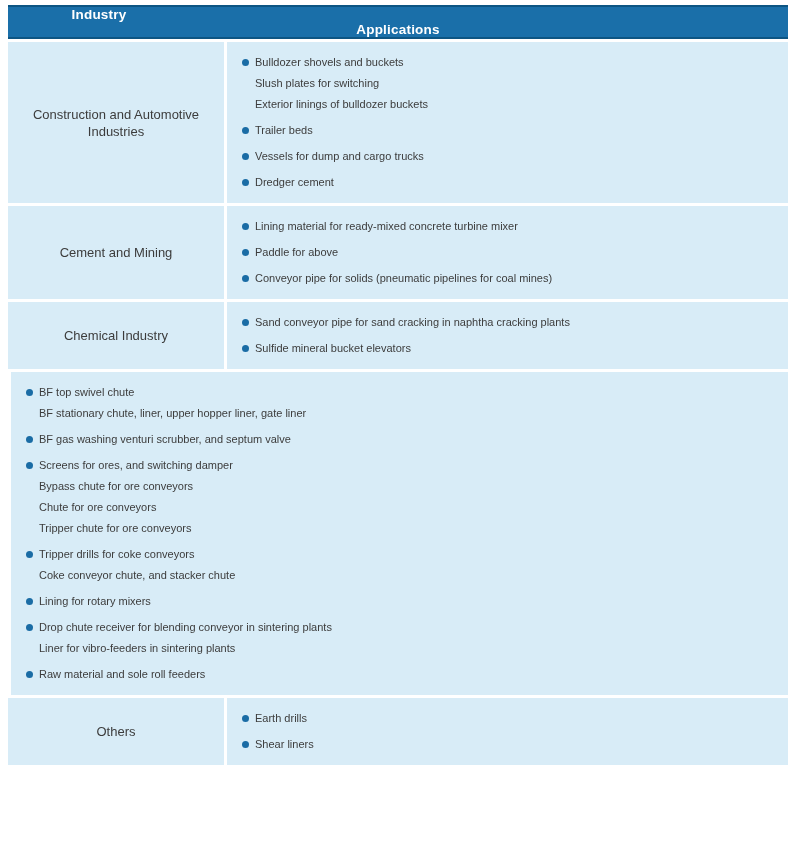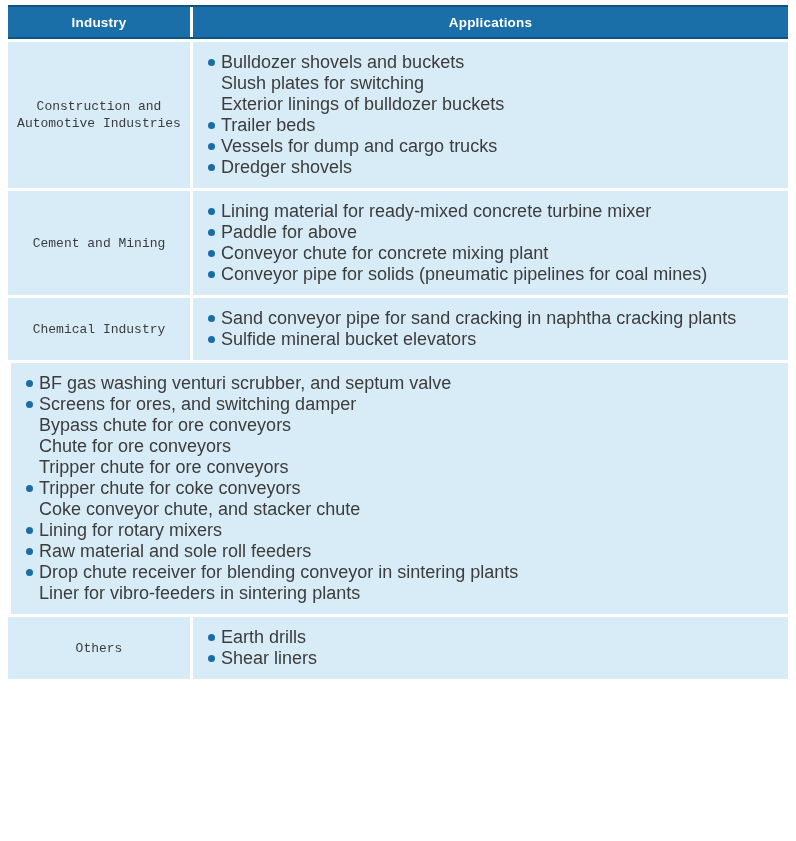--- a/index.html
+++ b/index.html
@@ -24,58 +24,58 @@
   .page { padding: 5px 8px 0 8px; }
   .table { width: 780px; background: #ffffff; }
 
   
   .header-row {
     display: flex;
     height: 34px;
     background: var(--header-bg);
     border-top: 2px solid var(--header-border);
     border-bottom: 2px solid var(--header-border);
+    flex-direction: column;
   }
   .header-cell {
     display: flex;
     align-items: center;
     justify-content: center;
     color: var(--header-text);
     font-size: 13.5px;
     font-weight: bold;
     letter-spacing: 0.2px;
   }
   .header-industry { width: 182px; }
   .header-apps { flex: 1; }
   .col-divider { width: 3px; background: var(--separator); }
 
   
   .body-row { display: flex; margin-top: 3px; align-items: stretch; }
   .cell { background: var(--cell-bg); }
   .industry-cell {
-    width: 182px;
+    width: 216px;
     display: flex;
     align-items: center;
     justify-content: center;
     text-align: center;
     font-size: 13px;
     line-height: 17px;
     padding: 4px 8px;
-    font-family: Liberation Mono, monospace;
   }
   .apps-cell {
     flex: 1;
     display: flex;
     flex-direction: column;
     justify-content: center;
     padding: 10px 12px 10px 15px;
   }
   .app-group { position: relative; padding-left: 13px; }
-  .app-group + .app-group { }
-  .app-line { font-size: 18px; line-height: 21px; white-space: nowrap; }
+  .app-group + .app-group { margin-top: 5px; }
+  .app-line { font-size: 11px; line-height: 21px; white-space: nowrap; }
   .bullet {
     position: absolute;
     left: 0;
     top: 7px;
     width: 7px;
     height: 7px;
     border-radius: 50%;
     background: var(--bullet);
   }
 </style>
@@ -103,42 +103,38 @@
             <div class="app-group">
               <span class="bullet"></span>
               <div class="app-line">Trailer beds</div>
             </div>
             <div class="app-group">
               <span class="bullet"></span>
               <div class="app-line">Vessels for dump and cargo trucks</div>
             </div>
             <div class="app-group">
               <span class="bullet"></span>
-              <div class="app-line">Dredger shovels</div>
+              <div class="app-line">Dredger cement</div>
             </div>
           </div>
         </div>
         <div class="body-row">
           <div class="cell industry-cell">Cement and Mining</div>
           <div class="col-divider"></div>
           <div class="cell apps-cell">
             <div class="app-group">
               <span class="bullet"></span>
               <div class="app-line">Lining material for ready-mixed concrete turbine mixer</div>
             </div>
             <div class="app-group">
               <span class="bullet"></span>
               <div class="app-line">Paddle for above</div>
             </div>
             <div class="app-group">
               <span class="bullet"></span>
-              <div class="app-line">Conveyor chute for concrete mixing plant</div>
-            </div>
-            <div class="app-group">
-              <span class="bullet"></span>
               <div class="app-line">Conveyor pipe for solids (pneumatic pipelines for coal mines)</div>
             </div>
           </div>
         </div>
         <div class="body-row">
           <div class="cell industry-cell">Chemical Industry</div>
           <div class="col-divider"></div>
           <div class="cell apps-cell">
             <div class="app-group">
               <span class="bullet"></span>
@@ -146,49 +142,54 @@
             </div>
             <div class="app-group">
               <span class="bullet"></span>
               <div class="app-line">Sulfide mineral bucket elevators</div>
             </div>
           </div>
         </div>
         <div class="body-row">
           <div class="col-divider"></div>
           <div class="cell apps-cell">
+            <div class="app-group">
+              <span class="bullet"></span>
+              <div class="app-line">BF top swivel chute</div>
+              <div class="app-line">BF stationary chute, liner, upper hopper liner, gate liner</div>
+            </div>
             <div class="app-group">
               <span class="bullet"></span>
               <div class="app-line">BF gas washing venturi scrubber, and septum valve</div>
             </div>
             <div class="app-group">
               <span class="bullet"></span>
               <div class="app-line">Screens for ores, and switching damper</div>
               <div class="app-line">Bypass chute for ore conveyors</div>
               <div class="app-line">Chute for ore conveyors</div>
               <div class="app-line">Tripper chute for ore conveyors</div>
             </div>
             <div class="app-group">
               <span class="bullet"></span>
-              <div class="app-line">Tripper chute for coke conveyors</div>
+              <div class="app-line">Tripper drills for coke conveyors</div>
               <div class="app-line">Coke conveyor chute, and stacker chute</div>
             </div>
             <div class="app-group">
               <span class="bullet"></span>
               <div class="app-line">Lining for rotary mixers</div>
-            </div>
-            <div class="app-group">
-              <span class="bullet"></span>
-              <div class="app-line">Raw material and sole roll feeders</div>
             </div>
             <div class="app-group">
               <span class="bullet"></span>
               <div class="app-line">Drop chute receiver for blending conveyor in sintering plants</div>
               <div class="app-line">Liner for vibro-feeders in sintering plants</div>
             </div>
+            <div class="app-group">
+              <span class="bullet"></span>
+              <div class="app-line">Raw material and sole roll feeders</div>
+            </div>
           </div>
         </div>
         <div class="body-row">
           <div class="cell industry-cell">Others</div>
           <div class="col-divider"></div>
           <div class="cell apps-cell">
             <div class="app-group">
               <span class="bullet"></span>
               <div class="app-line">Earth drills</div>
             </div>

